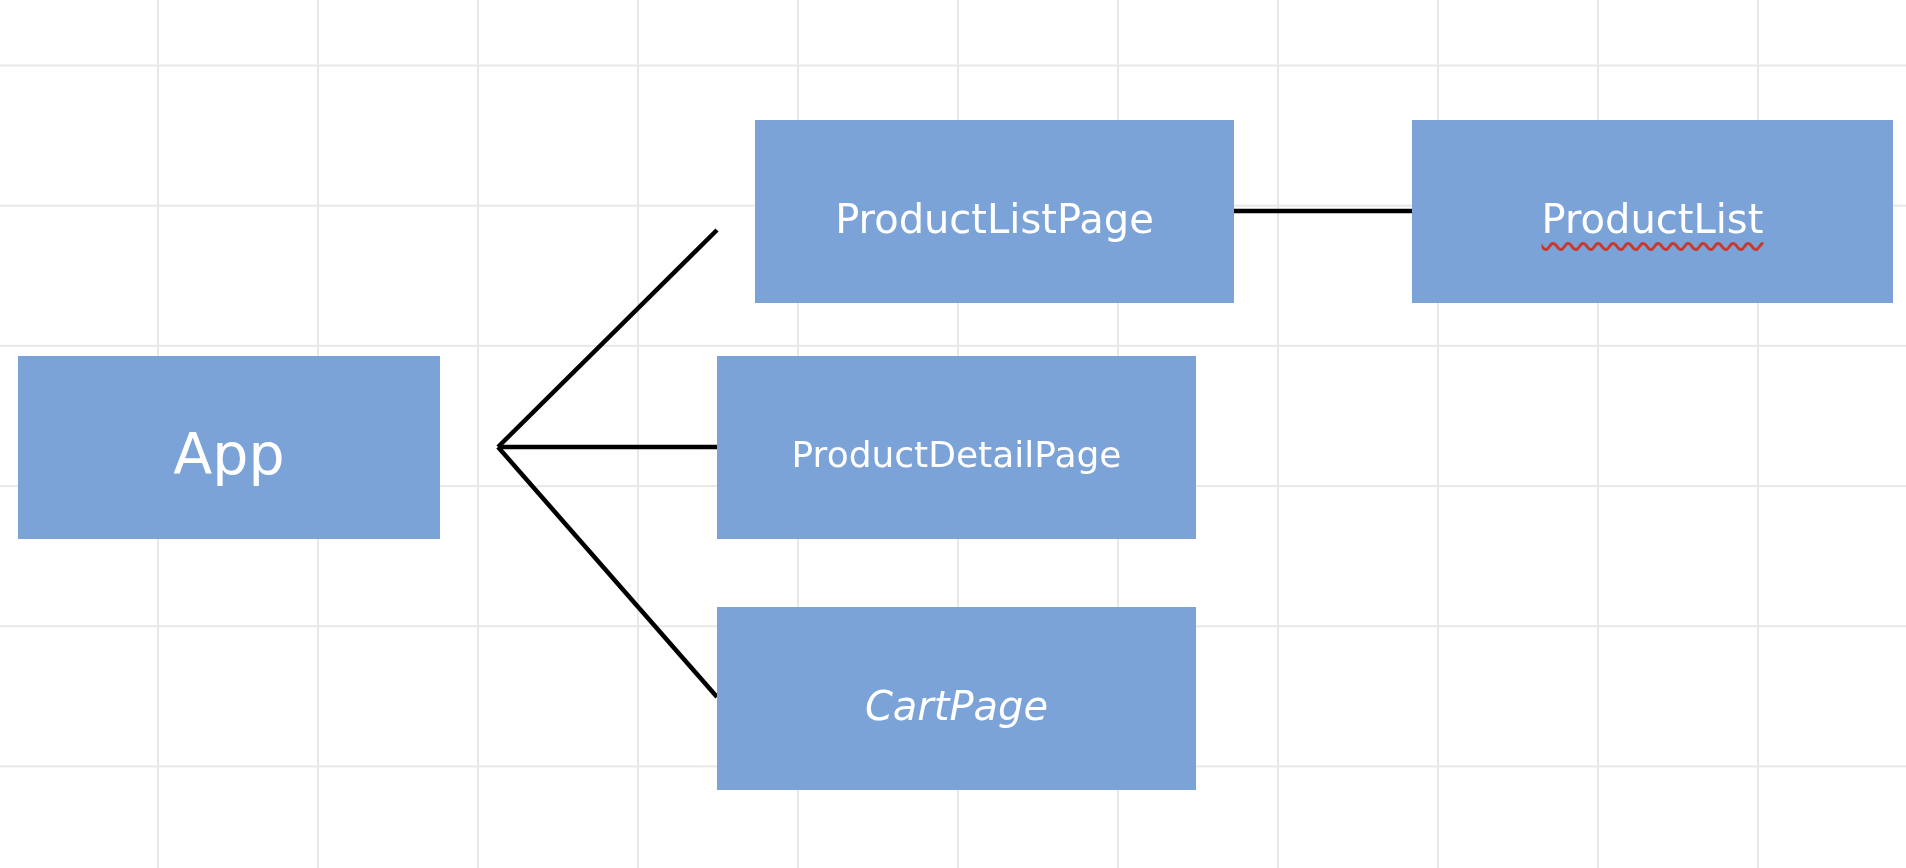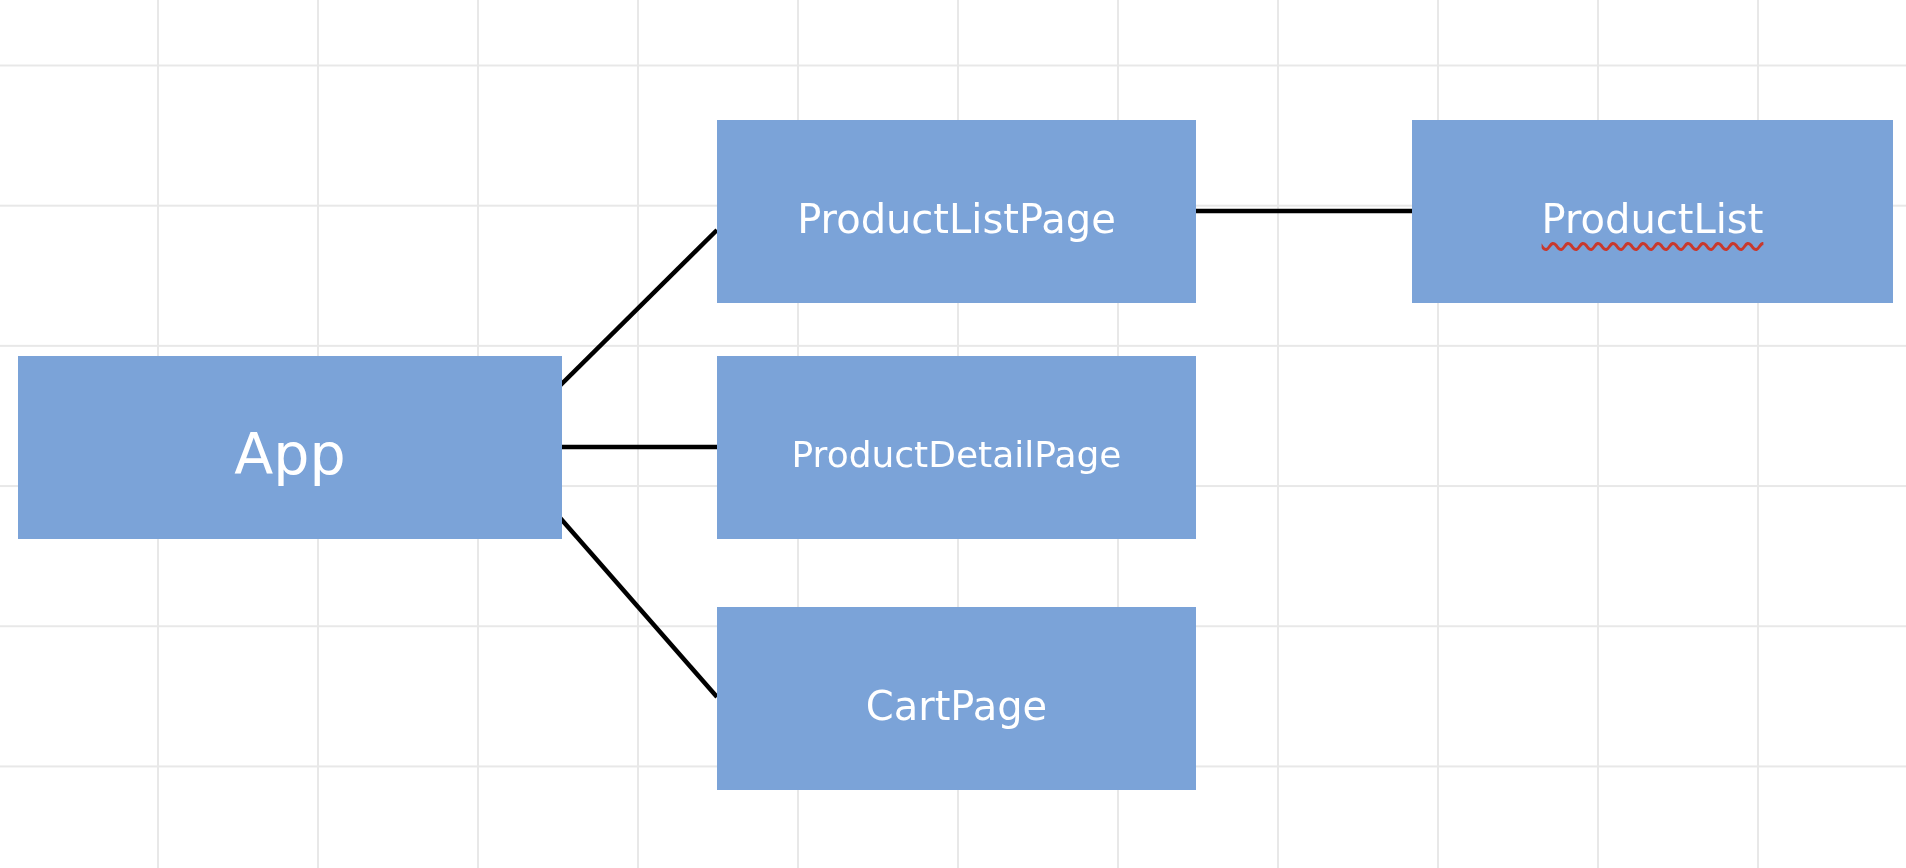--- a/index.html
+++ b/index.html
@@ -64,29 +64,29 @@
 <body>
 
 <div class="canvas">
   <svg class="edge-layer" viewBox="0 0 1906 868" xmlns="http://www.w3.org/2000/svg">
       <line x1="498" y1="447" x2="717" y2="230" stroke="#000000" stroke-width="4.5"></line>
       <line x1="498" y1="447" x2="717" y2="447" stroke="#000000" stroke-width="4.5"></line>
       <line x1="498" y1="447" x2="717" y2="697" stroke="#000000" stroke-width="4.5"></line>
       <line x1="1196" y1="211" x2="1412" y2="211" stroke="#000000" stroke-width="4.5"></line>
     </svg>
   <div class="node-layer">
-      <div class="node" style="left: 18px; top: 356px; width: 544px; height: 183px;">
+      <div class="node" style="left: 18px; top: 356px; width: 422px; height: 183px;">
         <span class="node-label" style="font-size: 57px;">App</span>
       </div>
-      <div class="node" style="left: 717px; top: 120px; width: 479px; height: 183px;">
+      <div class="node" style="left: 755px; top: 120px; width: 479px; height: 183px;">
         <span class="node-label" style="font-size: 40px;">ProductListPage</span>
       </div>
       <div class="node" style="left: 717px; top: 356px; width: 479px; height: 183px;">
         <span class="node-label" style="font-size: 36px;">ProductDetailPage</span>
       </div>
       <div class="node" style="left: 717px; top: 607px; width: 479px; height: 183px;">
-        <span class="node-label" style="font-size: 40px;">CartPage</span>
+        <span class="node-label" style="font-size: 40px; font-style: italic;">CartPage</span>
       </div>
       <div class="node" style="left: 1412px; top: 120px; width: 481px; height: 183px;">
         <span class="node-label misspelled" style="font-size: 40px;">ProductList</span>
       </div>
     </div>
 </div>
 
 </body></html>

